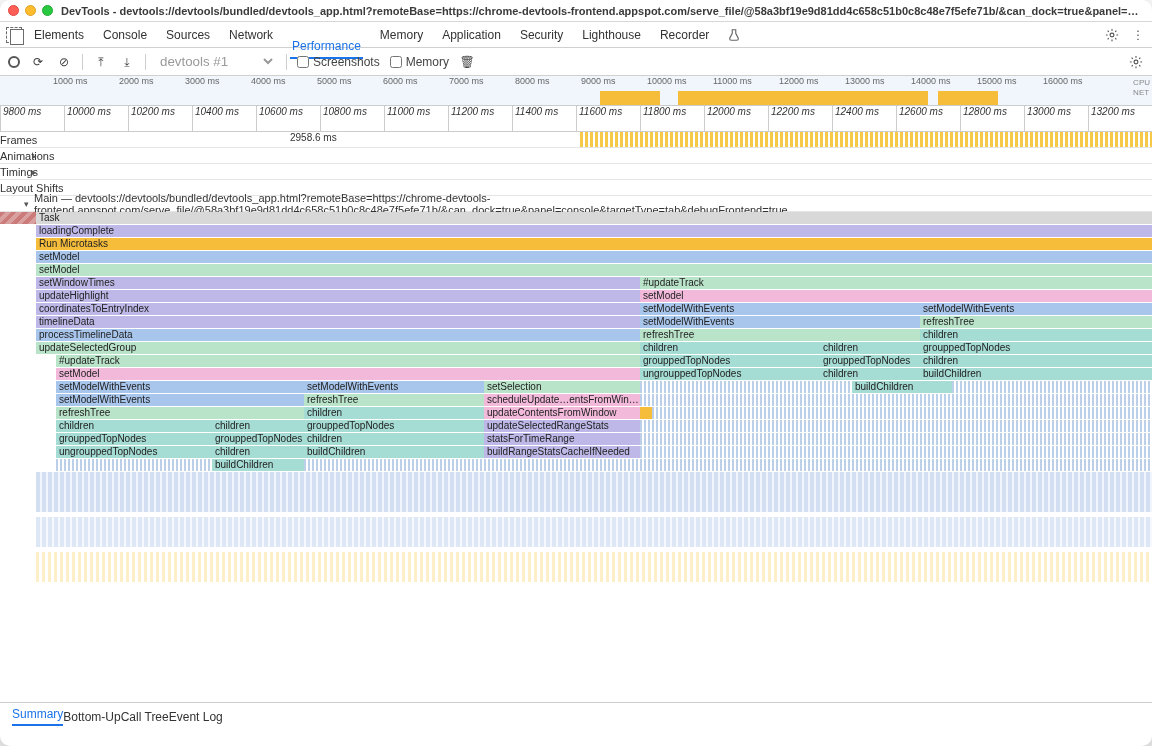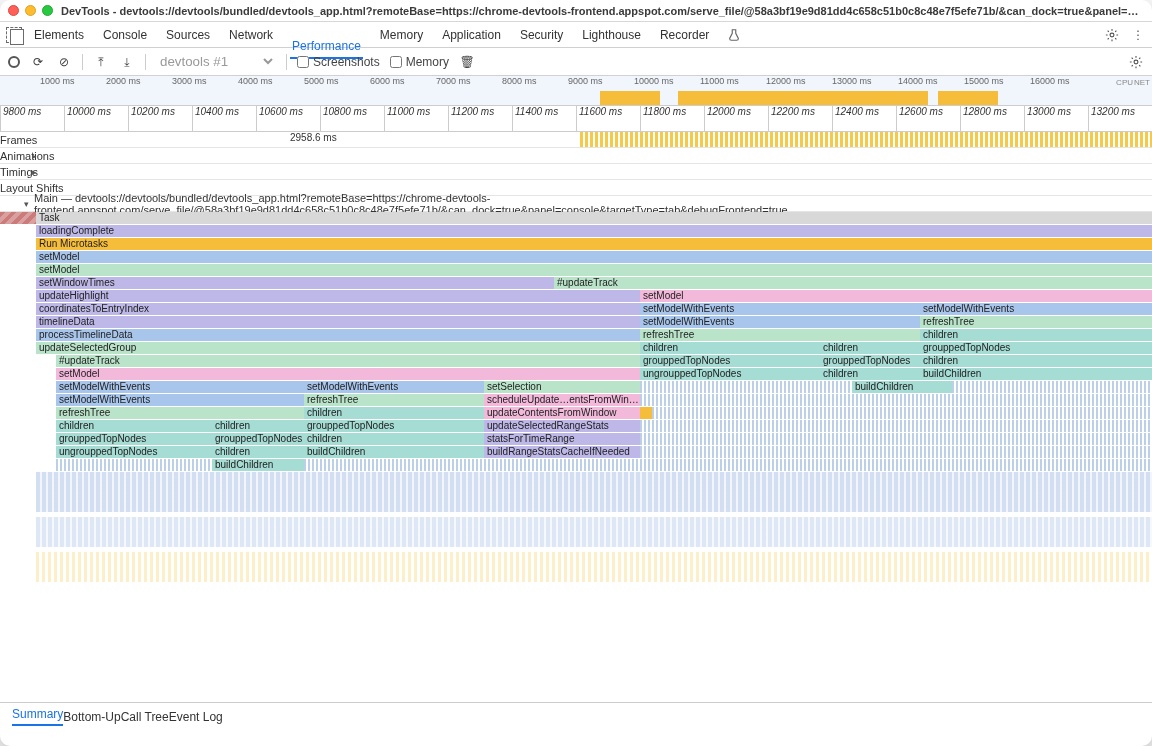--- a/index.html
+++ b/index.html
@@ -23,24 +23,24 @@
 .icn { width: 16px; height: 16px; display: inline-flex; align-items: center; justify-content: center; }
 
 .toolbar { height: 28px; display: flex; align-items: center; gap: 10px; padding: 0 8px; border-bottom: 1px solid #d0d0d0; font-size: 12px; color: #444; }
 .rec { width: 12px; height: 12px; border: 2px solid #555; border-radius: 50%; }
 .sep { width: 1px; height: 16px; background: #ccc; }
 .select { color: #999; border: none; background: none; width: 120px; }
 .chk { display: flex; align-items: center; gap: 4px; }
 .chk input { width: 12px; height: 12px; }
 
 .overview { height: 30px; position: relative; border-bottom: 1px solid #ccc; background: #f1f6fd; }
-.overview-ticks { display: flex; font-size: 9px; color: #666; padding-left: 40px; }
+.overview-ticks { display: flex; font-size: 9px; color: #666; padding-left: 40px; margin-left: 13px; }
 .overview-ticks span { width: 66px; }
 .ovbar { position: absolute; bottom: 0; height: 14px; background: #f6bd3b; }
-.ovlabels { position: absolute; right: 2px; top: 2px; font-size: 8px; color: #888; display: flex; flex-direction: row; gap: 1px; }
+.ovlabels { position: absolute; right: 2px; top: 2px; font-size: 8px; color: #888; display: flex; flex-direction: column; gap: 1px; }
 
 .ruler { height: 26px; display: flex; font-size: 10px; color: #333; border-bottom: 1px solid #ccc; padding-left: 0; font-style: italic; }
 .ruler span { flex: 1; border-left: 1px solid #ccc; padding-left: 2px; white-space: nowrap; }
 
 .track-header { height: 16px; font-size: 11px; color: #333; border-bottom: 1px solid #e5e5e5; display: flex; align-items: center; position: relative; }
 .track-header.exp::before { content: "▸"; position: absolute; left: 32px; font-size: 9px; color: #555; }
 .track-header.down::before { content: "▾"; position: absolute; left: 24px; font-size: 9px; color: #555; }
 .track-header.main { padding-left: 34px; }
 .frames-row { position: relative; }
 .frames-num { position: absolute; left: 290px; top: 0; font-size: 10px; color: #333; }
@@ -230,21 +230,21 @@
         <div class="seg" style="width:36px"></div>
         <div class="seg c-blue" style="flex:1">setModel</div>
       </div>
     <div class="row">
         <div class="seg" style="width:36px"></div>
         <div class="seg c-green" style="flex:1">setModel</div>
       </div>
 
     <div class="row">
       <div class="seg" style="width:36px"></div>
-      <div class="seg c-purple" style="width:518px">setWindowTimes</div>
+      <div class="seg c-purple" style="width:604px">setWindowTimes</div>
       <div class="seg c-green" style="flex:1">#updateTrack</div>
     </div>
     <div class="row">
       <div class="seg" style="width:36px"></div>
       <div class="seg c-purple" style="width:604px">updateHighlight</div>
       <div class="seg c-pink" style="flex:1">setModel</div>
     </div>
     <div class="row">
       <div class="seg" style="width:36px"></div>
       <div class="seg c-purple" style="width:604px">coordinatesToEntryIndex</div>

